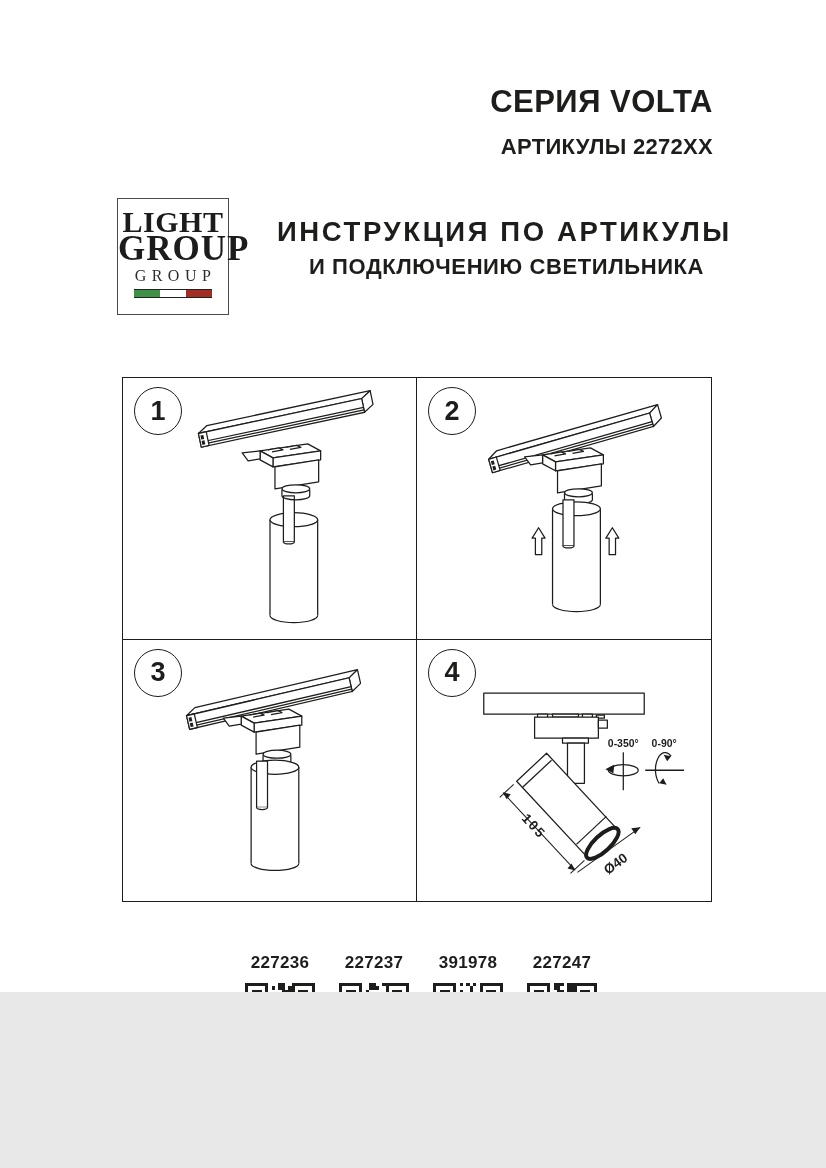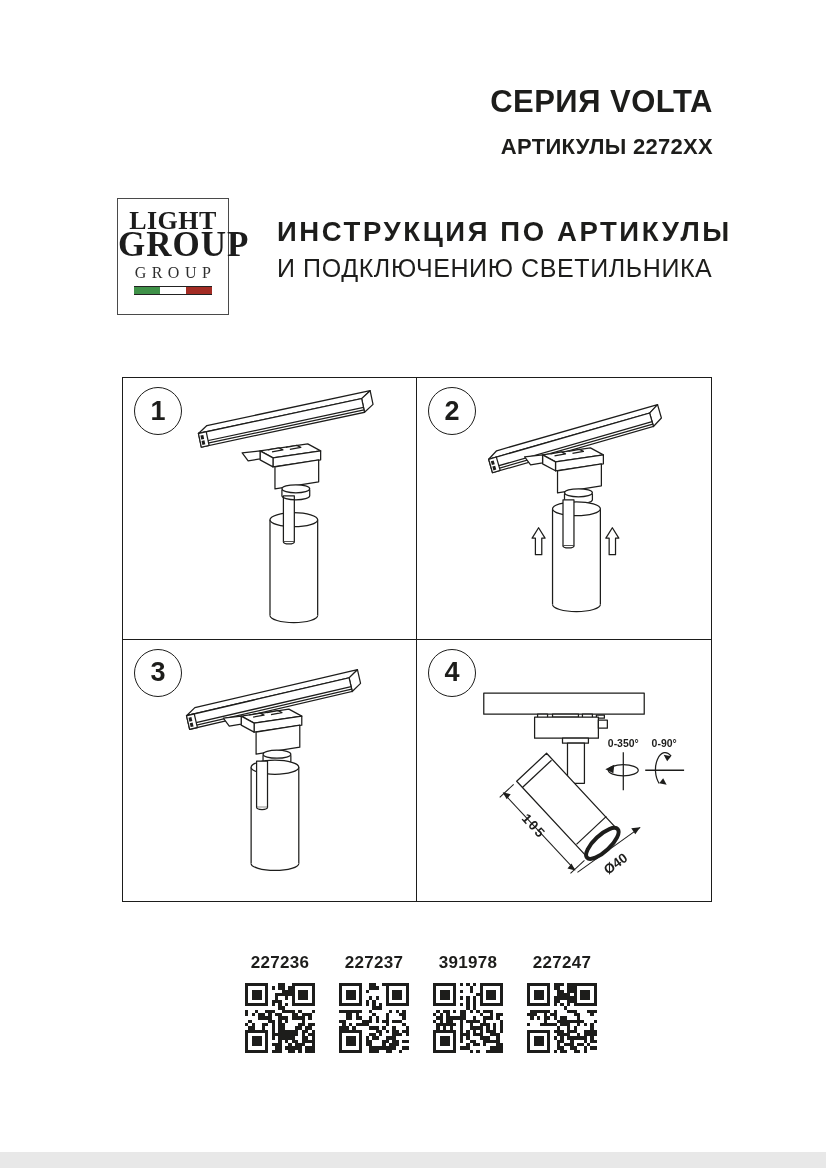--- a/index.html
+++ b/index.html
@@ -1,45 +1,45 @@
 <!DOCTYPE html>
 <html style="--ink: #1d1d1b; --flag_green: #3f9148; --flag_white: #ffffff; --flag_red: #a32c24; --paper: #ffffff;"><head>
 <meta charset="utf-8">
 <style>
   :root{
     --ink:#1d1d1b;
     --paper:#ffffff;
   }
   html,body{margin:0;padding:0;background:#e8e8e8;}
   .page{
-    position:relative;width:826px;height:1152px;margin:0 auto;
+    position:relative;width:826px;height:992px;margin:0 auto;
     background:var(--paper);color:var(--ink);
     font-family:"Liberation Sans",sans-serif;overflow:hidden;
   }
   
   .series{position:absolute;right:113px;top:84px;text-align:right;}
   .series-title{font-size:31px;font-weight:bold;letter-spacing:.5px;white-space:nowrap;}
   .series-articles{font-size:22px;font-weight:bold;letter-spacing:.3px;margin-top:14px;white-space:nowrap;}
   
   .logo{position:absolute;left:117px;top:198px;width:112px;height:117px;
     border:1px solid #4a4a4a;box-sizing:border-box;padding-top:11px;text-align:center;}
   .logo-word{font-family:"Liberation Serif",serif;font-weight:bold;line-height:.82;color:#1c1c1c;}
-  .logo-light{font-size:26px;letter-spacing:.5px;}
+  .logo-light{font-size:30px;letter-spacing:.5px;}
   .logo-star{font-size:35px;letter-spacing:1px;}
   .logo-group{font-family:"Liberation Serif",serif;font-size:16px;letter-spacing:5.5px;text-indent:5px;color:#2e2e2e;margin-top:4px;}
   .logo-flag{width:78px;height:7px;margin:4px auto 0;display:flex;
     border-top:1px solid #222;border-bottom:1px solid #222;box-sizing:content-box;}
   .logo-flag span{flex:1;height:100%;}
   .flag-green{background:var(--flag_green);}
   .flag-white{background:var(--flag_white);}
   .flag-red{background:var(--flag_red);}
   
   .heading{position:absolute;left:277px;top:216px;width:460px;}
   .h-line1{font-size:27.5px;font-weight:bold;letter-spacing:2.6px;white-space:nowrap;}
-  .h-line2{font-size:25px;font-weight:normal;letter-spacing:.6px;margin-top:6px;white-space:nowrap;}
+  .h-line2{font-size:22px;font-weight:bold;letter-spacing:.6px;margin-top:6px;white-space:nowrap;margin-left:32px;}
   
   .grid{position:absolute;left:122px;top:377px;width:590px;height:525px;
     border:1.6px solid var(--ink);display:grid;grid-template-columns:1fr 1fr;grid-template-rows:1fr 1fr;box-sizing:border-box;}
   .cell{position:relative;background:var(--paper);}
   .cell-1{border-right:1.6px solid var(--ink);border-bottom:1.6px solid var(--ink);}
   .cell-2{border-bottom:1.6px solid var(--ink);}
   .cell-3{border-right:1.6px solid var(--ink);}
   .badge{position:absolute;left:11px;top:9px;width:46px;height:46px;border:1.7px solid var(--ink);
     border-radius:50%;display:flex;align-items:center;justify-content:center;
     font-size:27px;font-weight:bold;background:var(--paper);z-index:2;}

